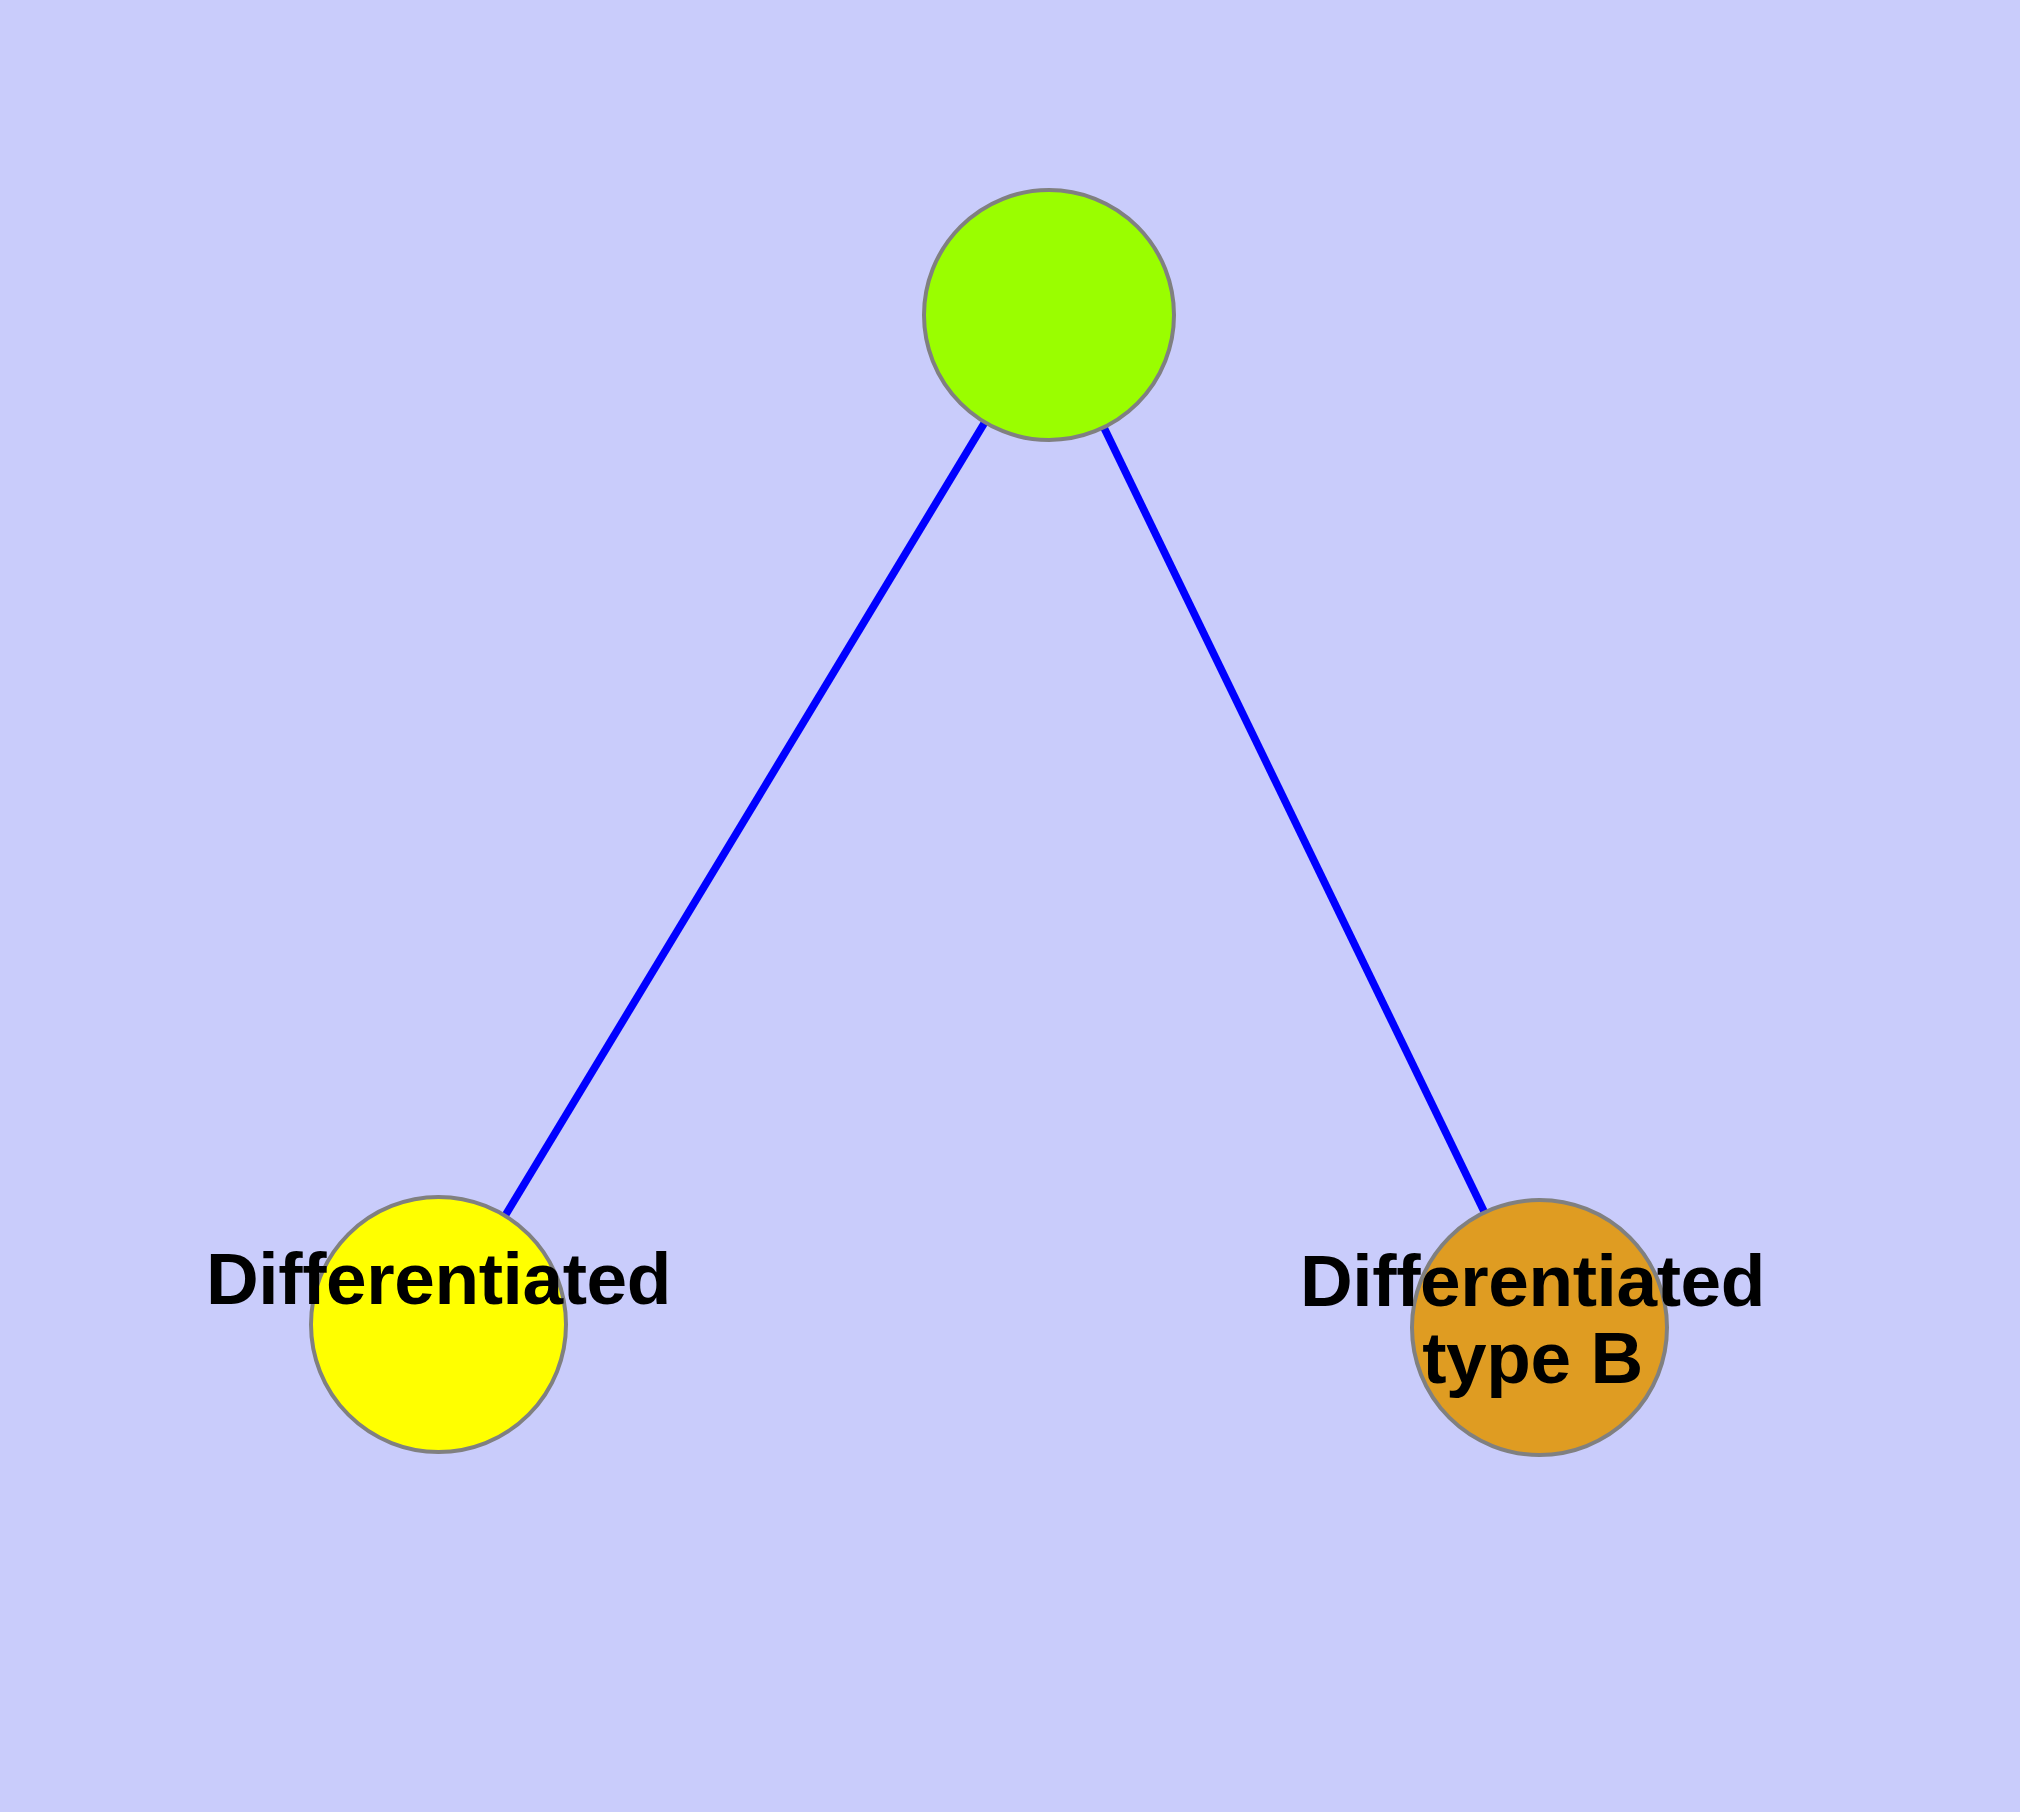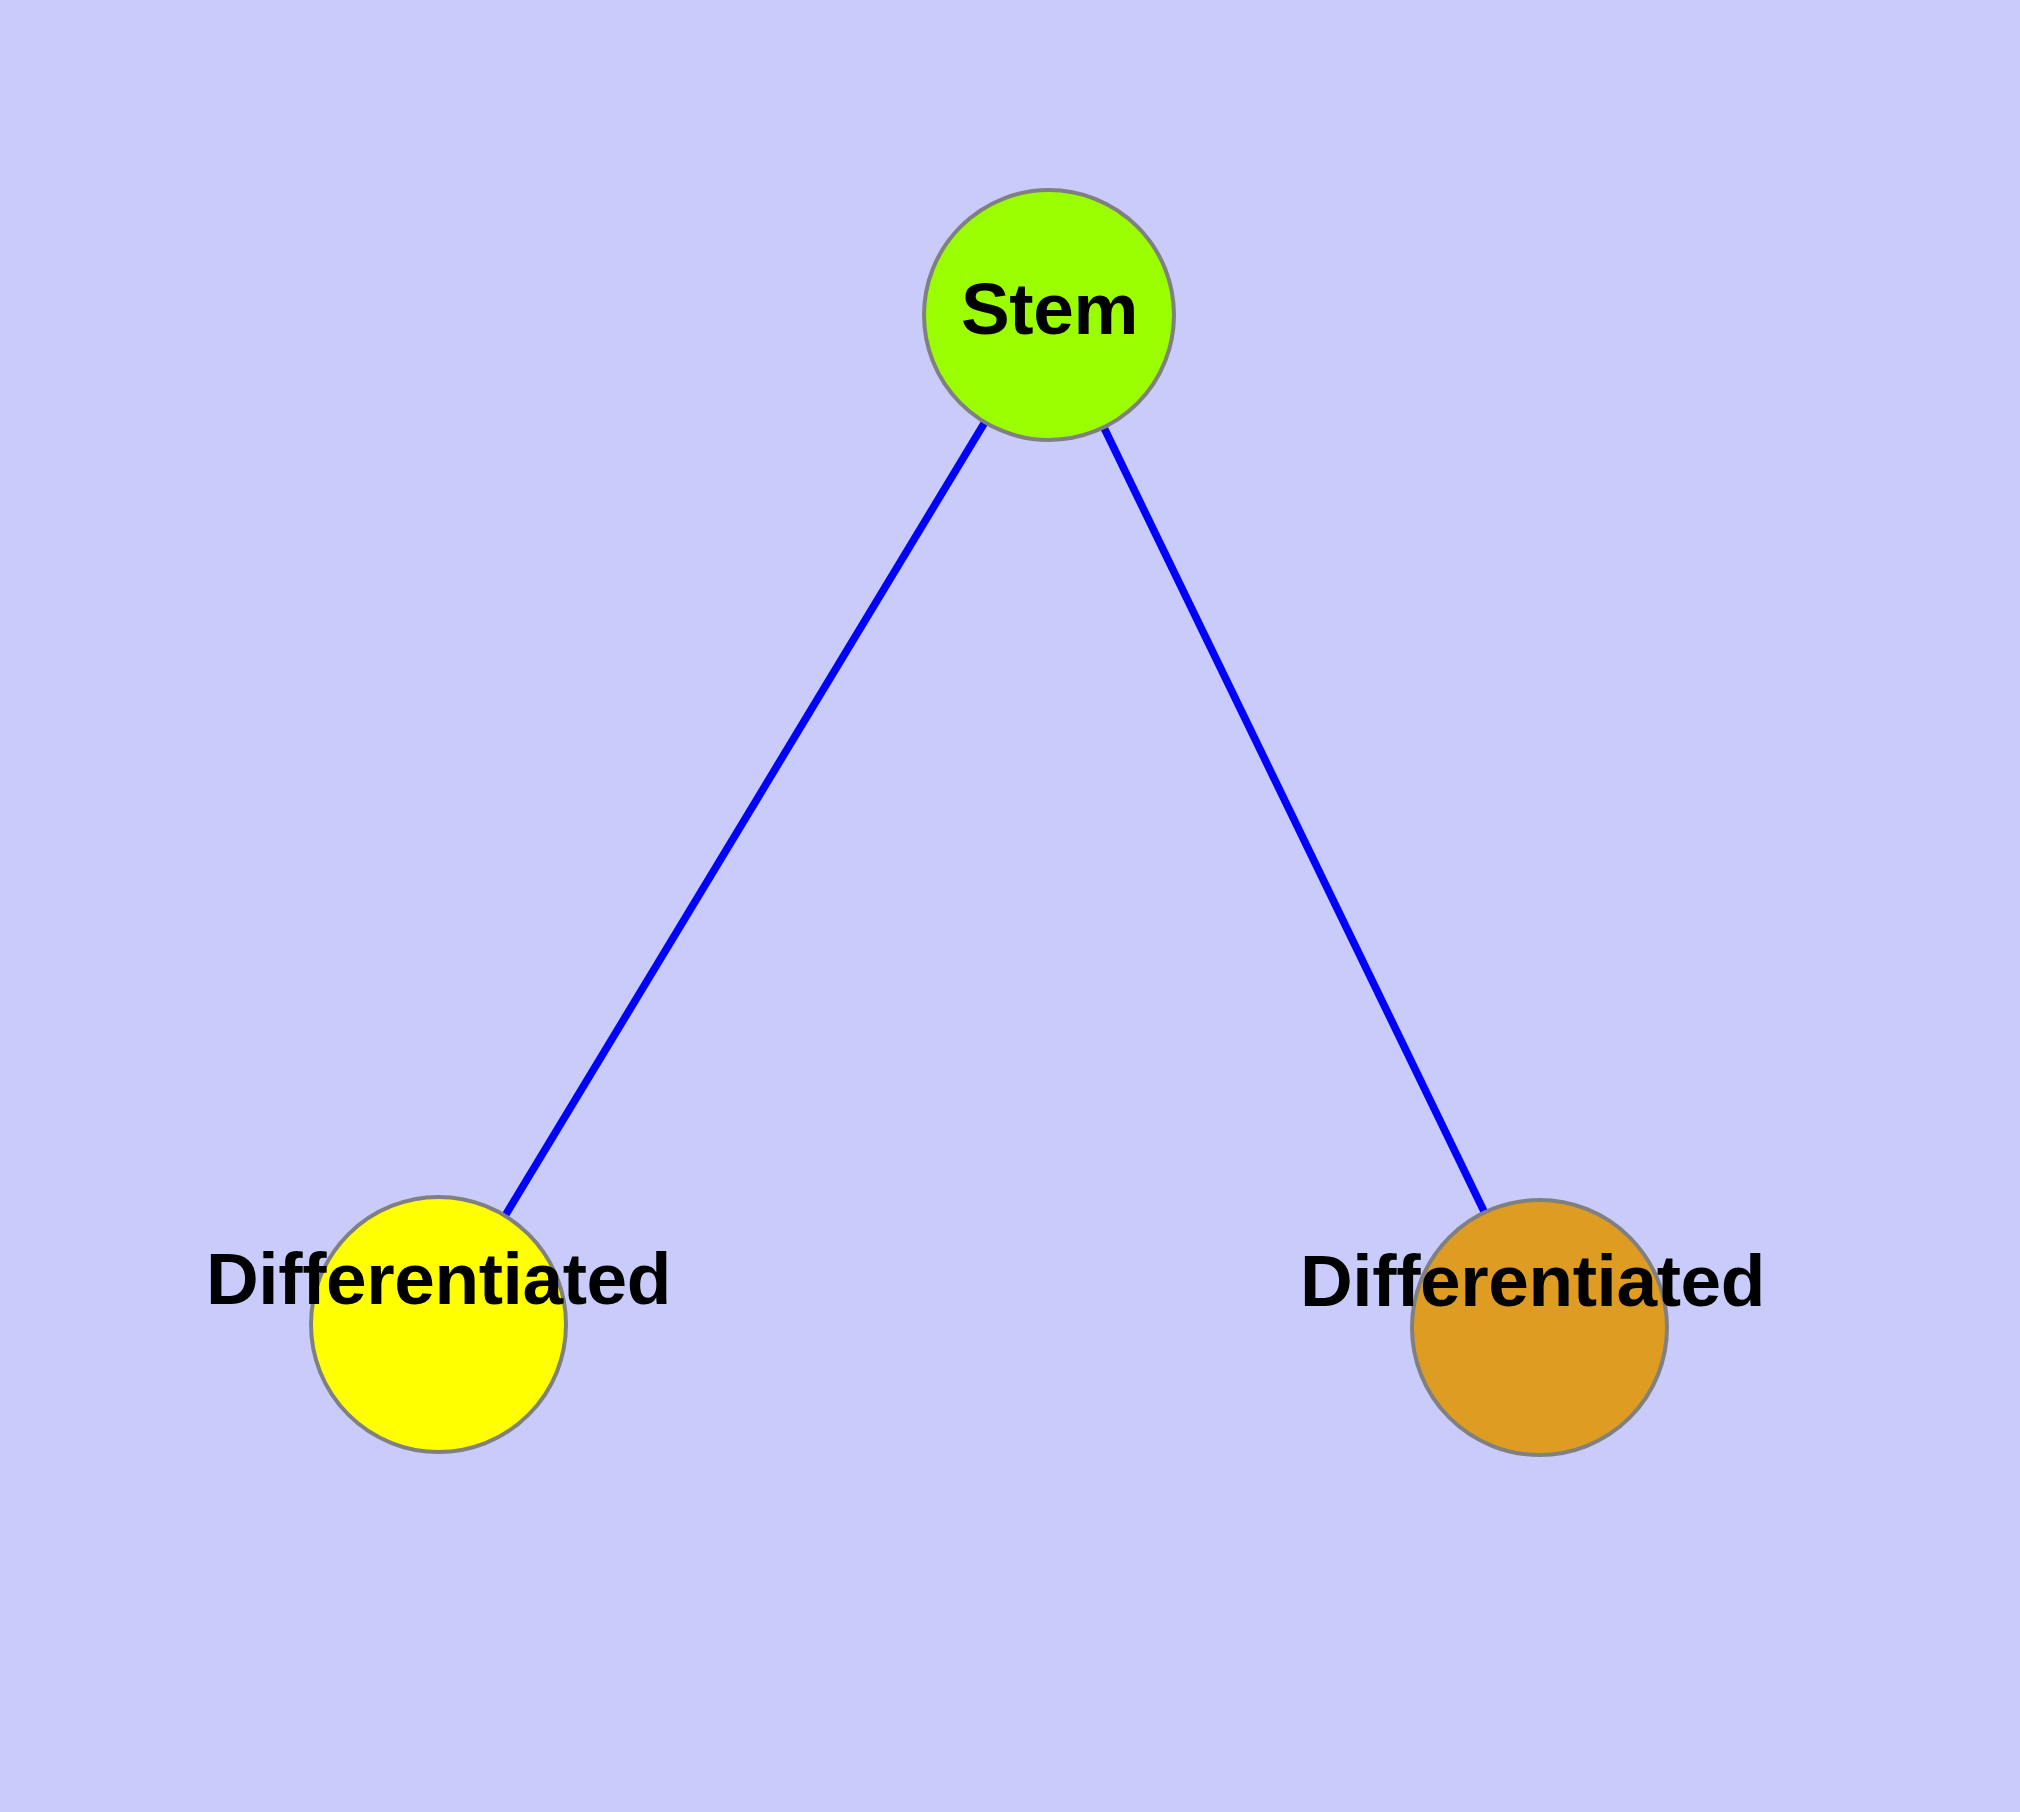--- a/index.html
+++ b/index.html
@@ -57,24 +57,23 @@
 
 <div id="graph-canvas">
 
   <svg id="edge-layer" viewBox="0 0 2384 2138" width="2021" height="1812">
     <line x1="1238" y1="372" x2="518" y2="1563" stroke="#0000FF" stroke-width="9" stroke-linecap="butt"></line>
     <line x1="1238" y1="372" x2="1817" y2="1566" stroke="#0000FF" stroke-width="9" stroke-linecap="butt"></line>
   </svg>
 
   <div class="node" style="left:922px; top:188px; width:254px; height:254px;
               background:#9AFE00; border:4.2px solid #808080;"></div>
-  <div class="node-label" style="left:795px; top:270px; width:509px; font-size:73px;">Stem</div>
 
   <div class="node" style="left:309px; top:1195px; width:259px; height:259px;
               background:#FFFF00; border:4.2px solid #808080;"></div>
   <div class="node-label" style="left:159px; top:1240px; width:559px; font-size:73px;"><span>Differentiated</span><br></div>
 
   <div class="node" style="left:1410px; top:1198px; width:259px; height:259px;
               background:#DF9C22; border:4.2px solid #808080;"></div>
-  <div class="node-label" style="left:1253px; top:1242px; width:559px; font-size:73px;"><span>Differentiated</span><br></div>
+  <div class="node-label" style="left:1253px; top:1242px; width:559px; font-size:73px;"><span>Differentiated</span><br><span>type B</span></div>
 
 </div>
 
 
 </body></html>

